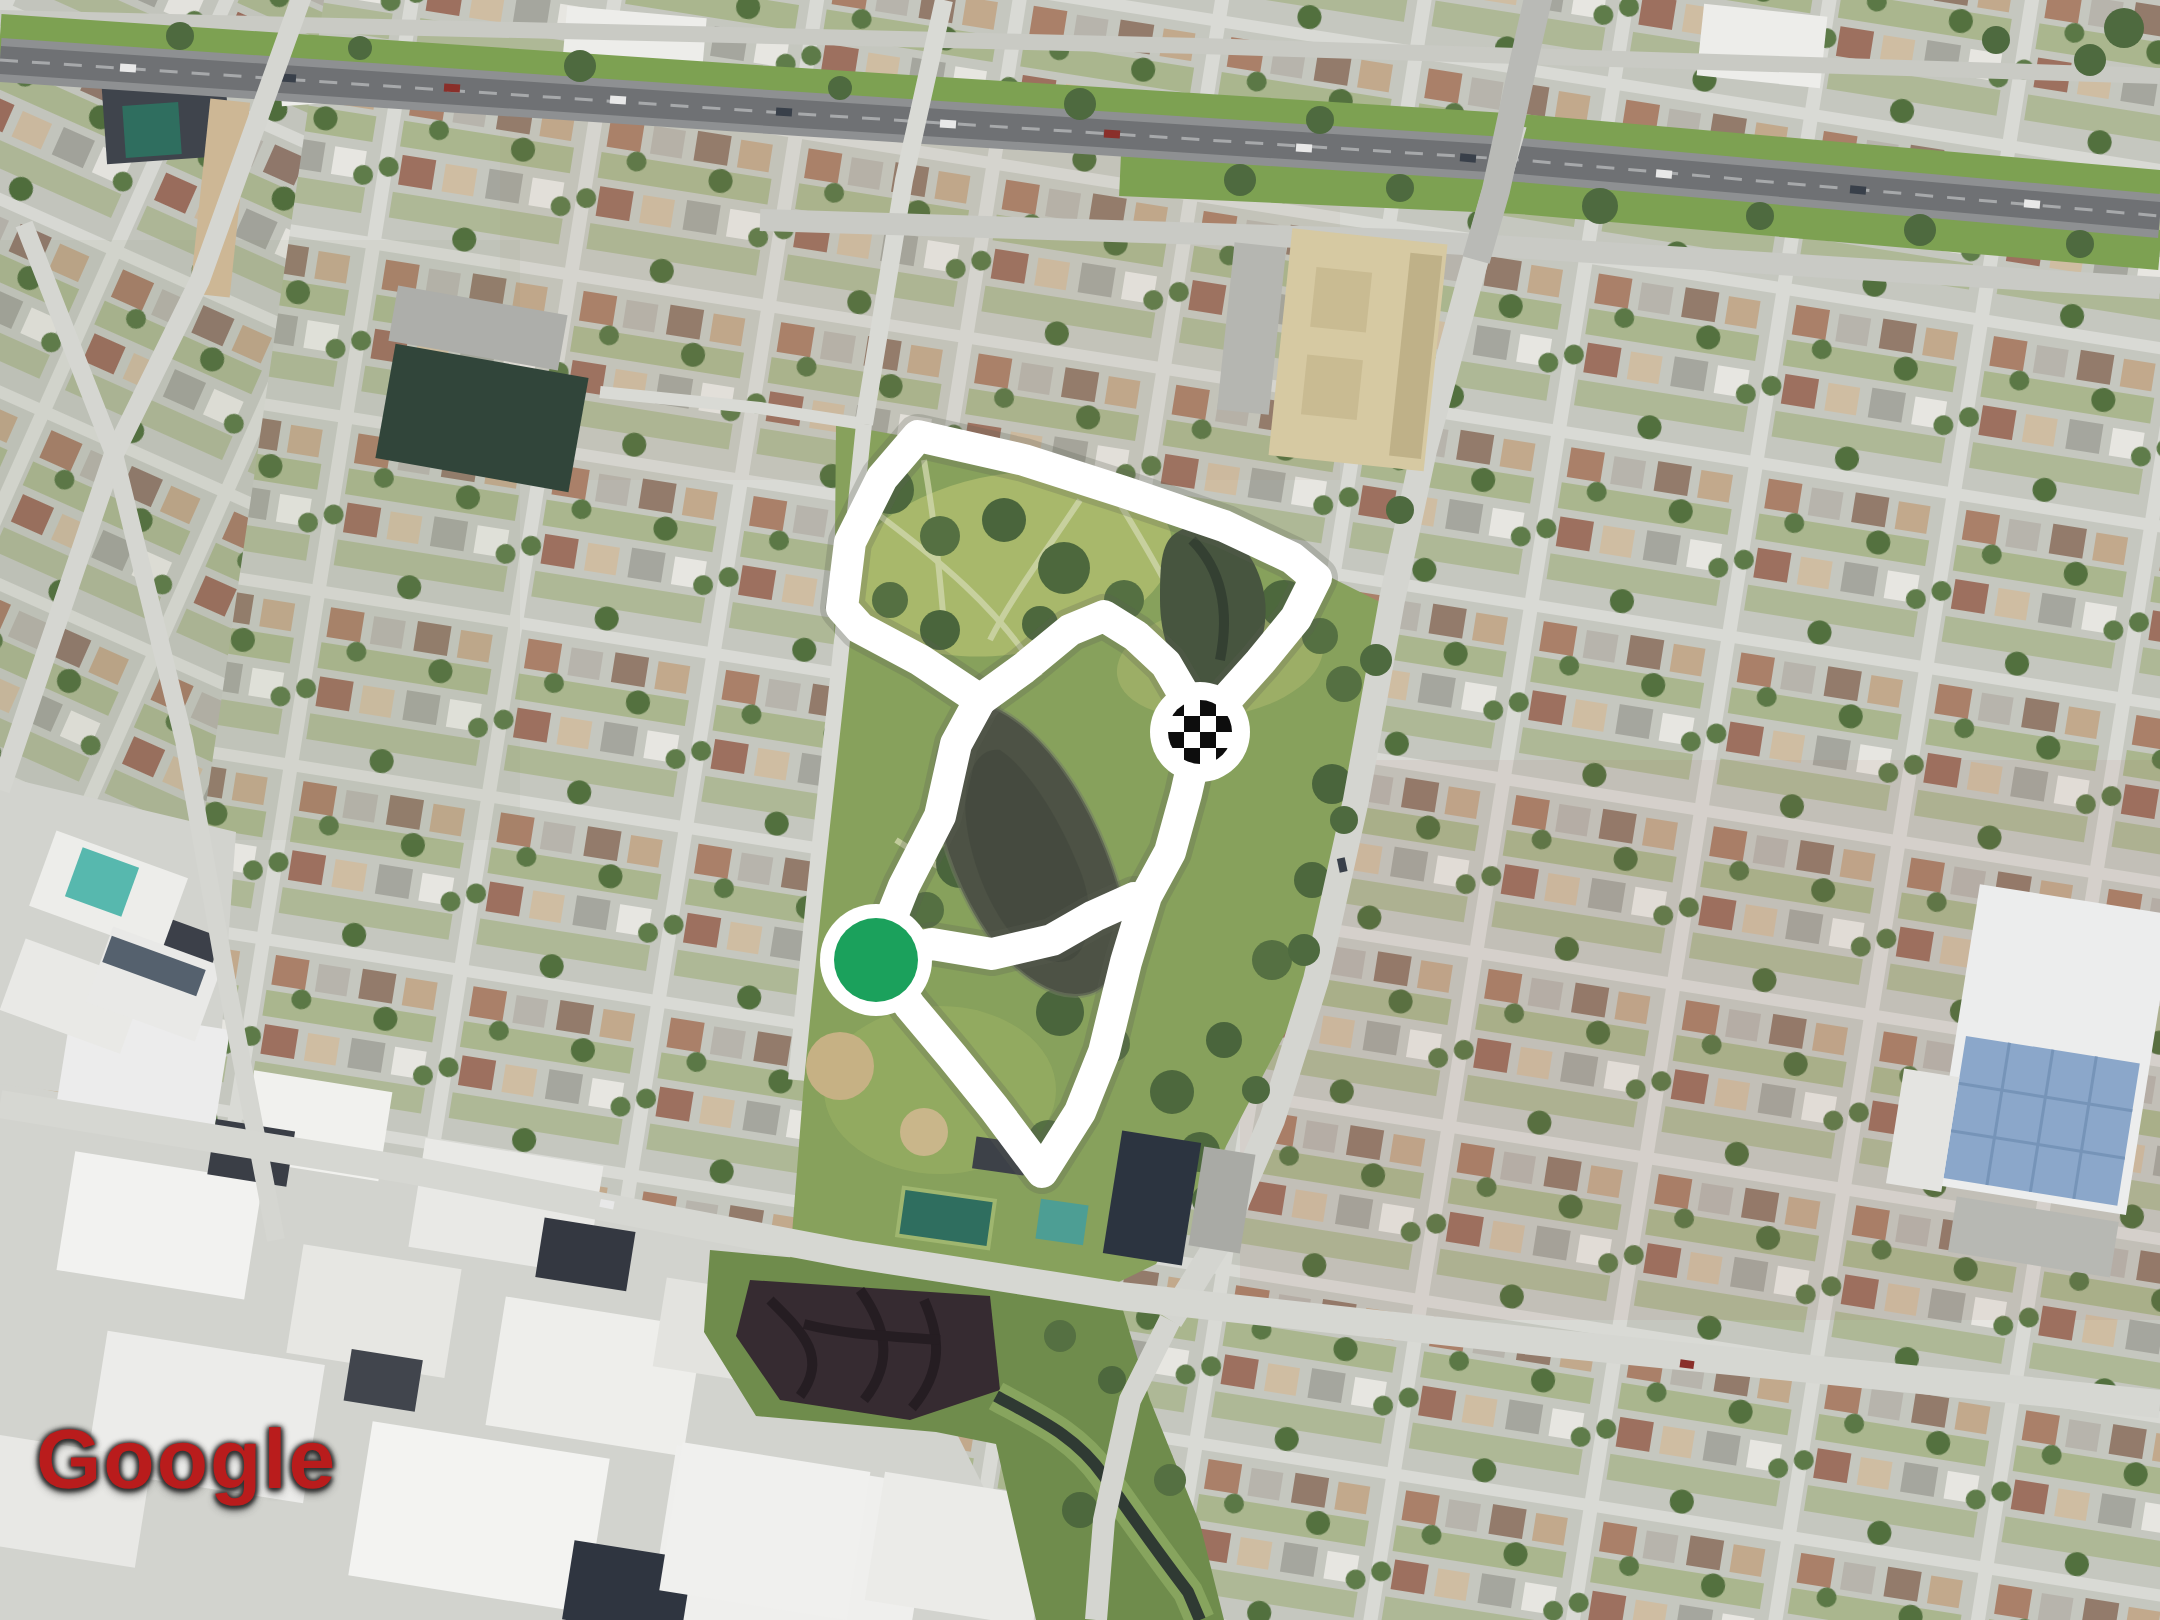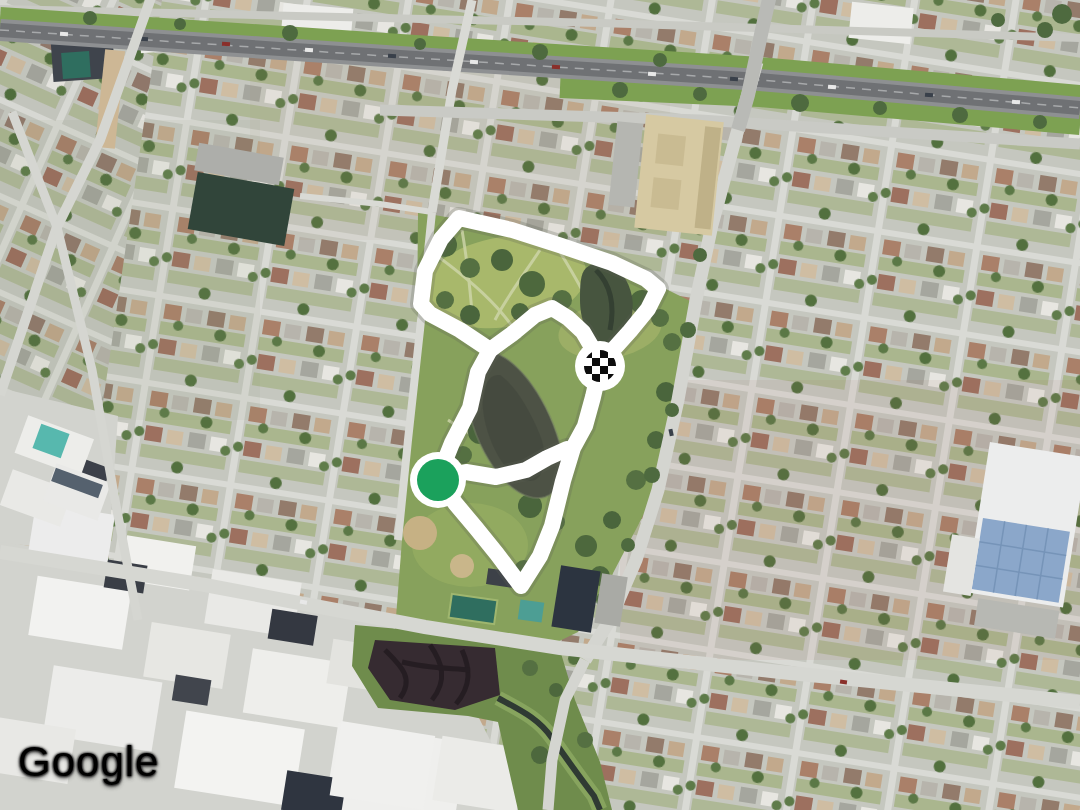--- a/index.html
+++ b/index.html
@@ -3,22 +3,22 @@
 <meta charset="utf-8">
 <style>
   html,body{margin:0;padding:0;background:#222;}
   .map-root{
     position:relative;width:1080px;height:810px;overflow:hidden;
     background:#c5c7bf;font-family:"Liberation Sans",sans-serif;
     cursor:grab;
   }
   .map-root svg{display:block;}
   .google-logo{
-    position:absolute;left:18px;top:738px;
-    font-size:42px;font-weight:normal;letter-spacing:1px;color:#000000;
+    position:absolute;left:18px;top:706px;
+    font-size:42px;font-weight:bold;letter-spacing:1px;color:#b91c1c;
     text-shadow:0 0 3px rgba(55,55,55,.95),0 2px 4px rgba(45,45,45,.85),
                 0 1px 2px rgba(40,40,40,.9),1px 0 2px rgba(60,60,60,.7),
                 -1px 0 2px rgba(60,60,60,.7);
     user-select:none;
   }
   .route-shadow{fill:none;stroke:rgba(90,95,85,0.25);stroke-linejoin:round;stroke-linecap:round;}
   .route-main{fill:none;stroke-linejoin:round;stroke-linecap:round;}
 </style>
 </head>
 <body>

